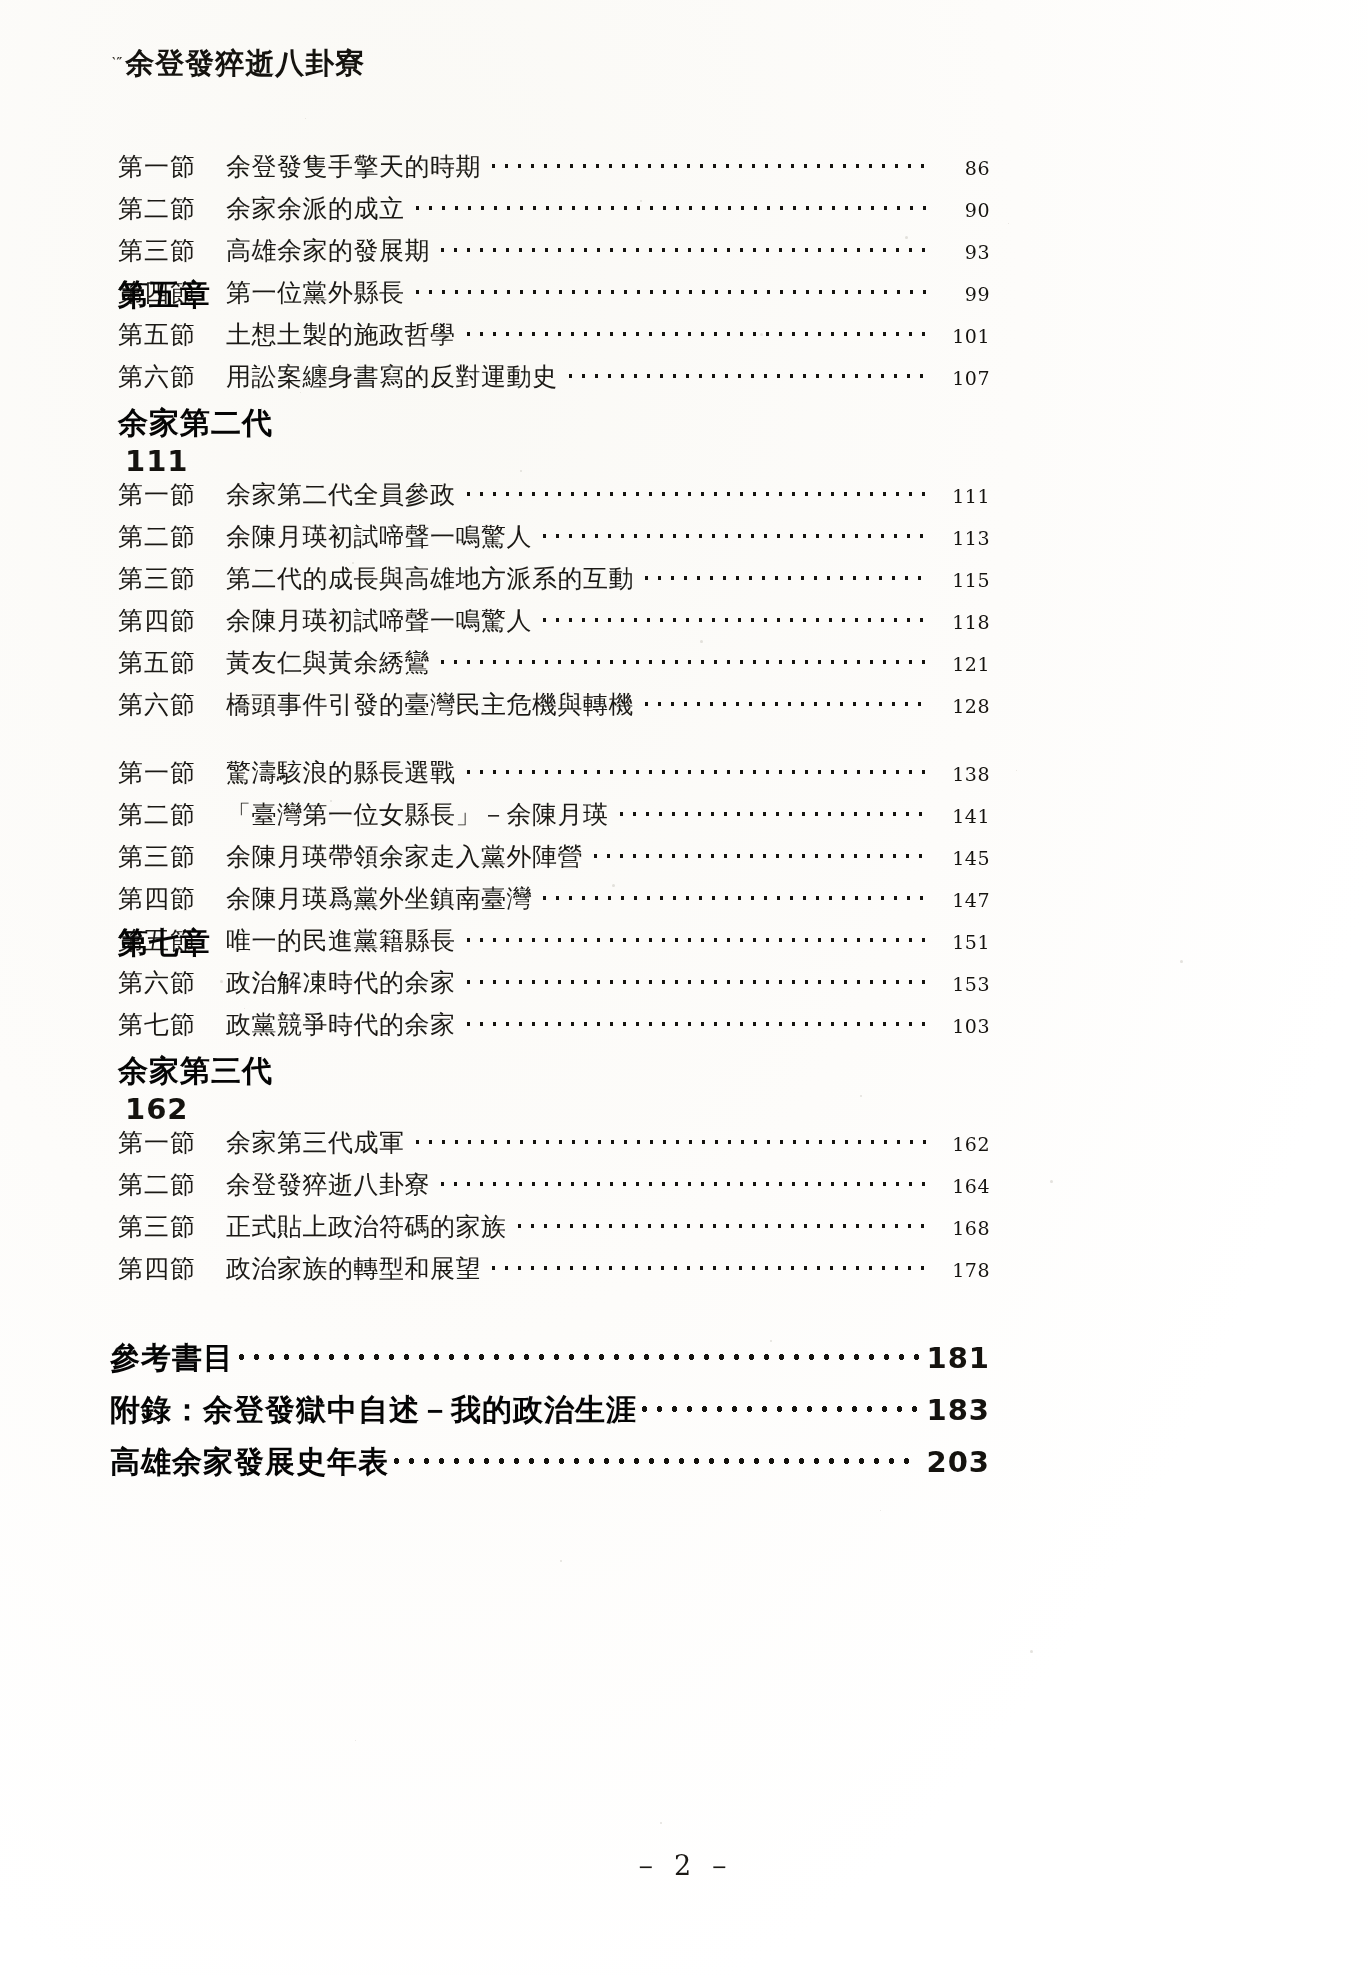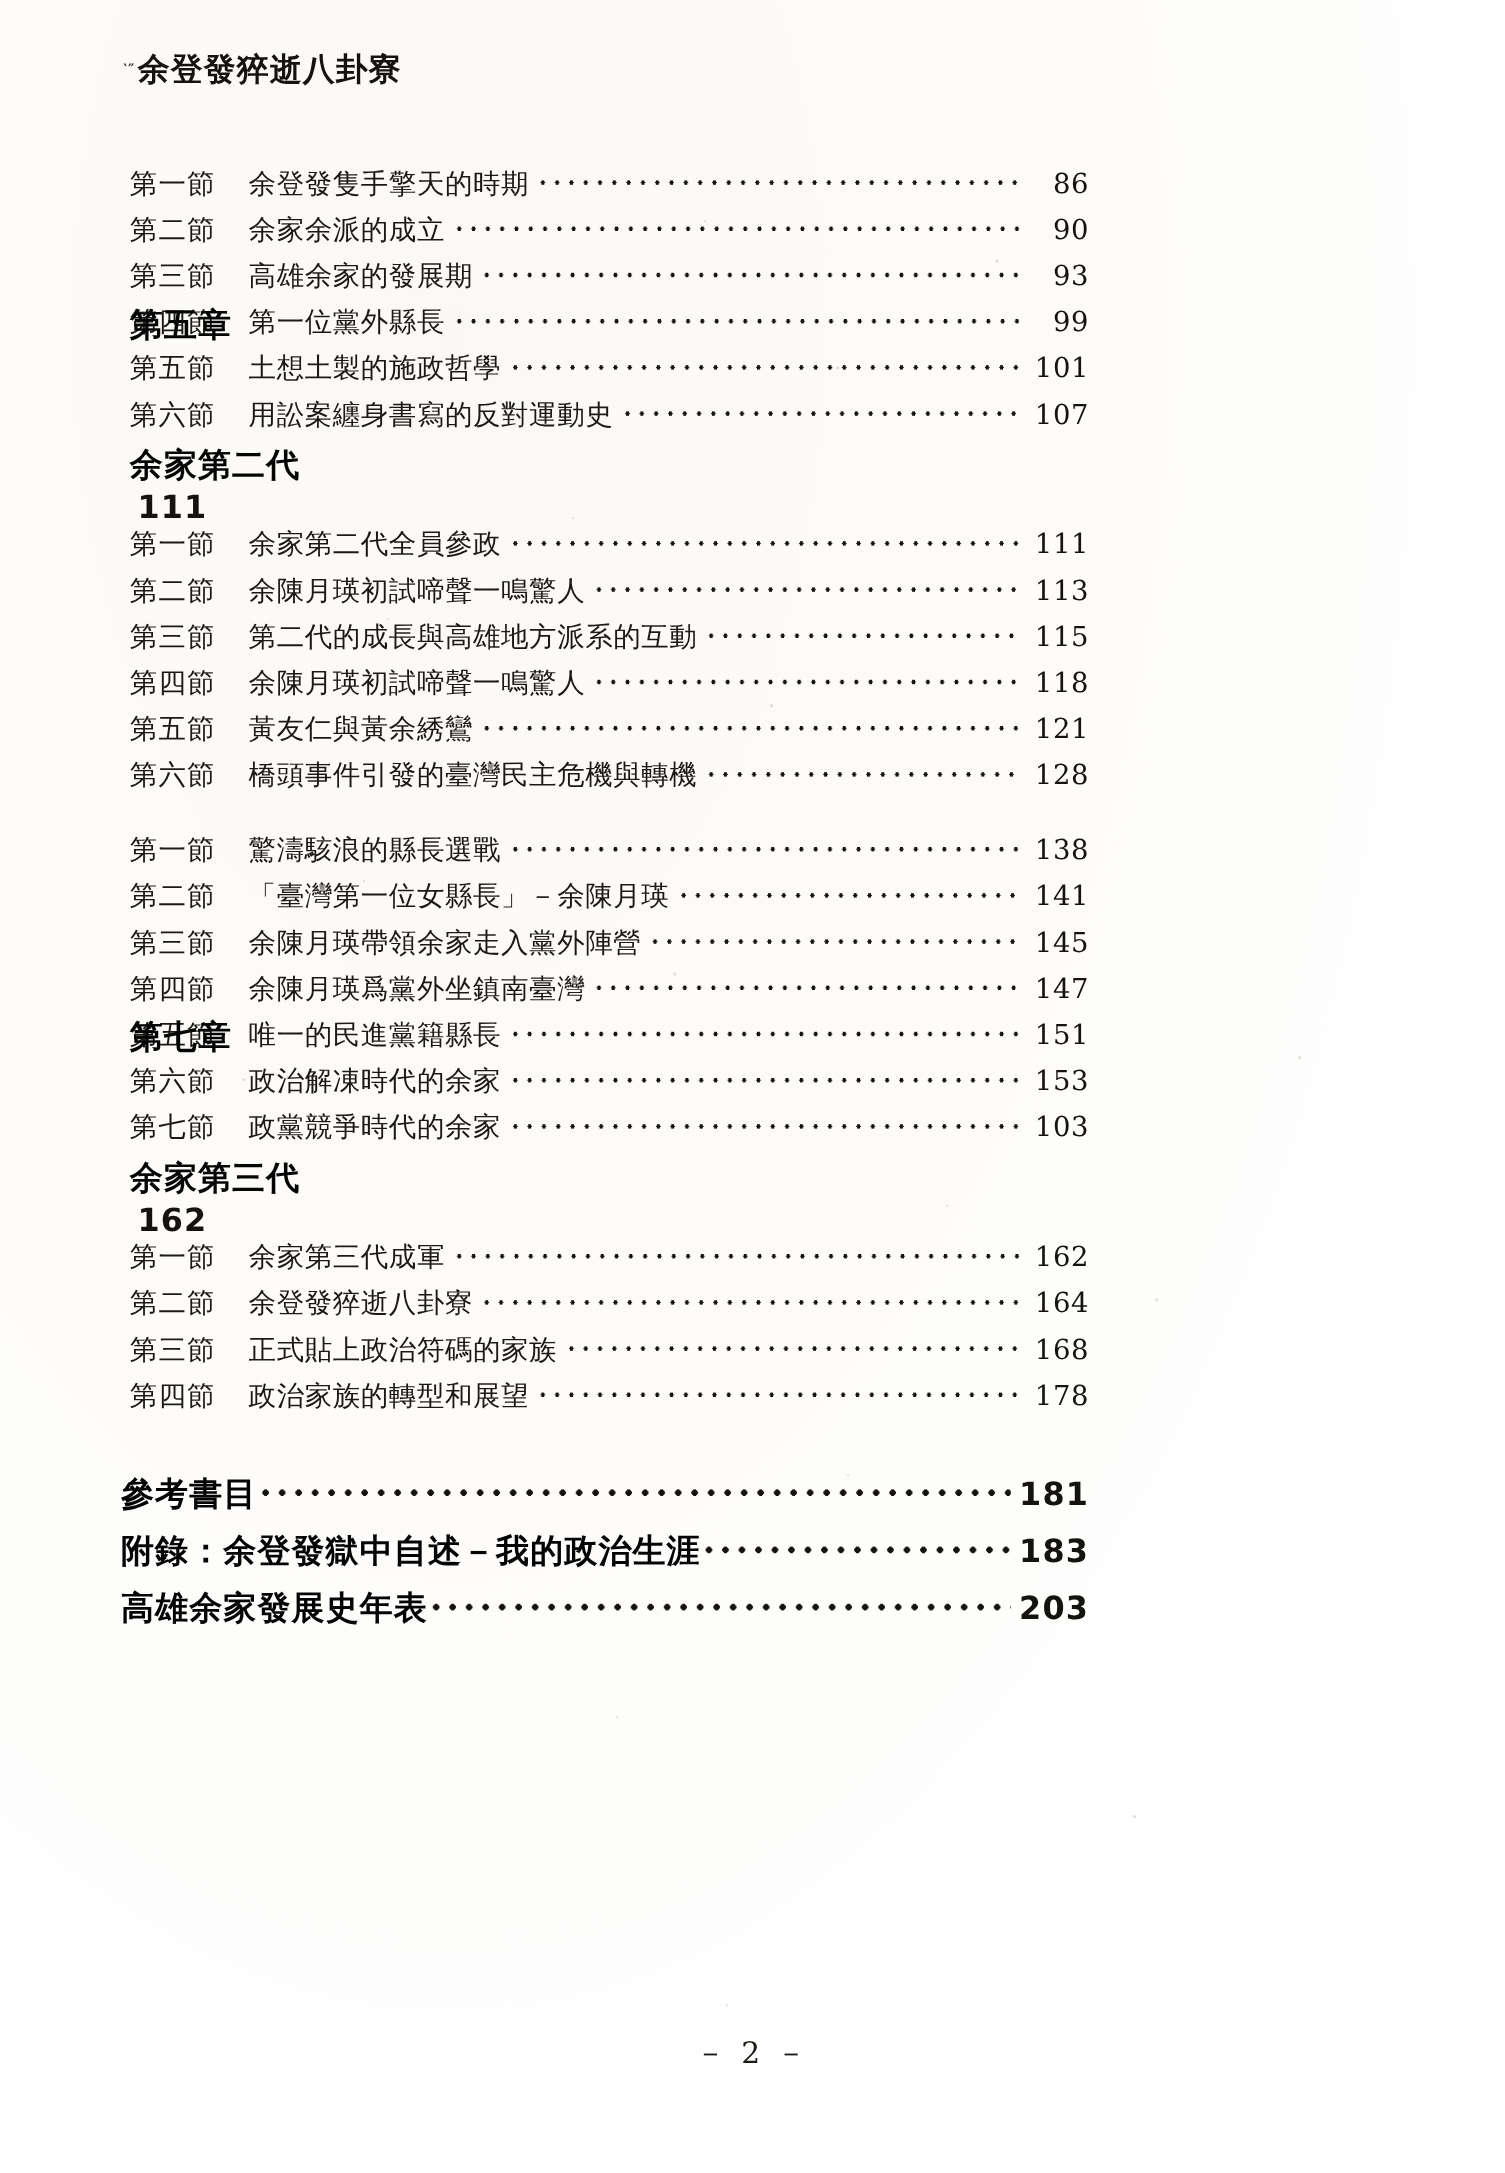--- a/index.html
+++ b/index.html
@@ -143,21 +143,21 @@
     bottom: .26em;
     background-size: 15px 6px;
   }
 
   .pg {
     flex: 0 0 auto;
     text-align: right;
     min-width: 56px;
     padding-left: 7px;
     font-family: "DejaVu Serif", "Liberation Serif", serif;
-    font-size: 25px;
+    font-size: 19px;
     color: #15130f;
   }
   .row.chapter .pg,
   .row.backmatter .pg {
     font-size: 29px;
     font-weight: 700;
     font-family: "DejaVu Sans", "Liberation Sans", sans-serif;
   }
   .gap-md { height: 26px; }
   .gap-lg { height: 44px; }

